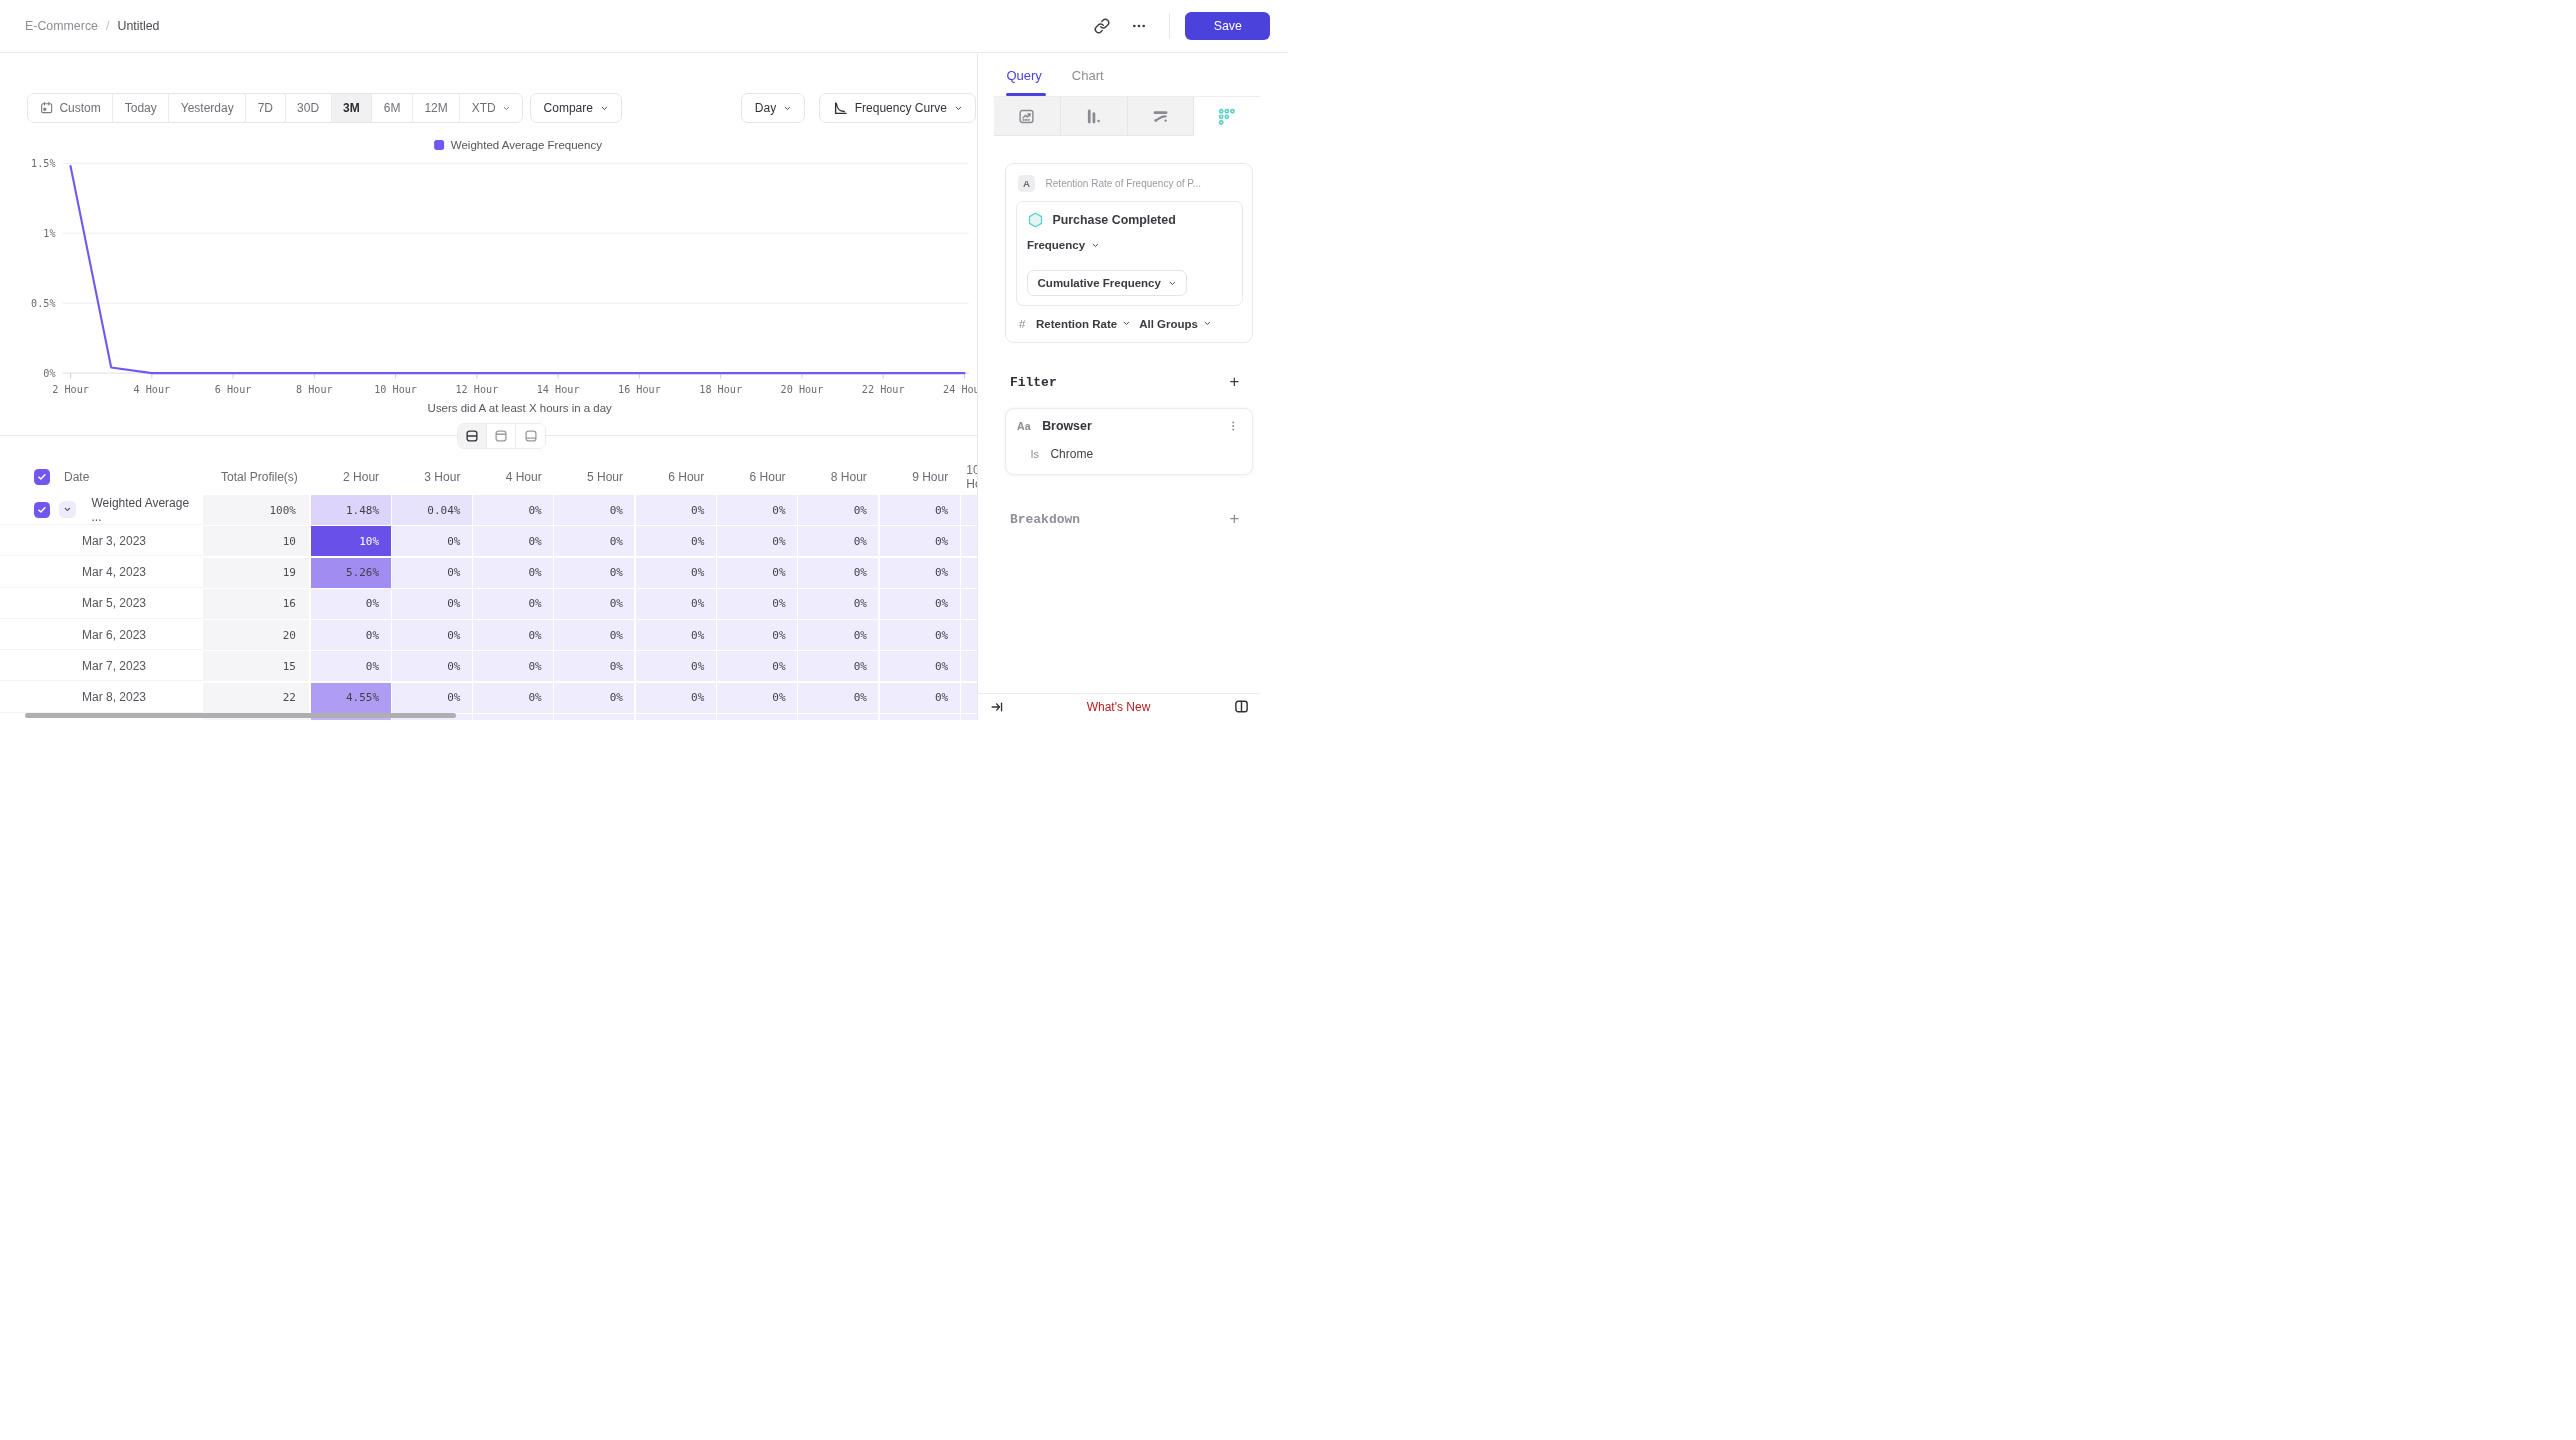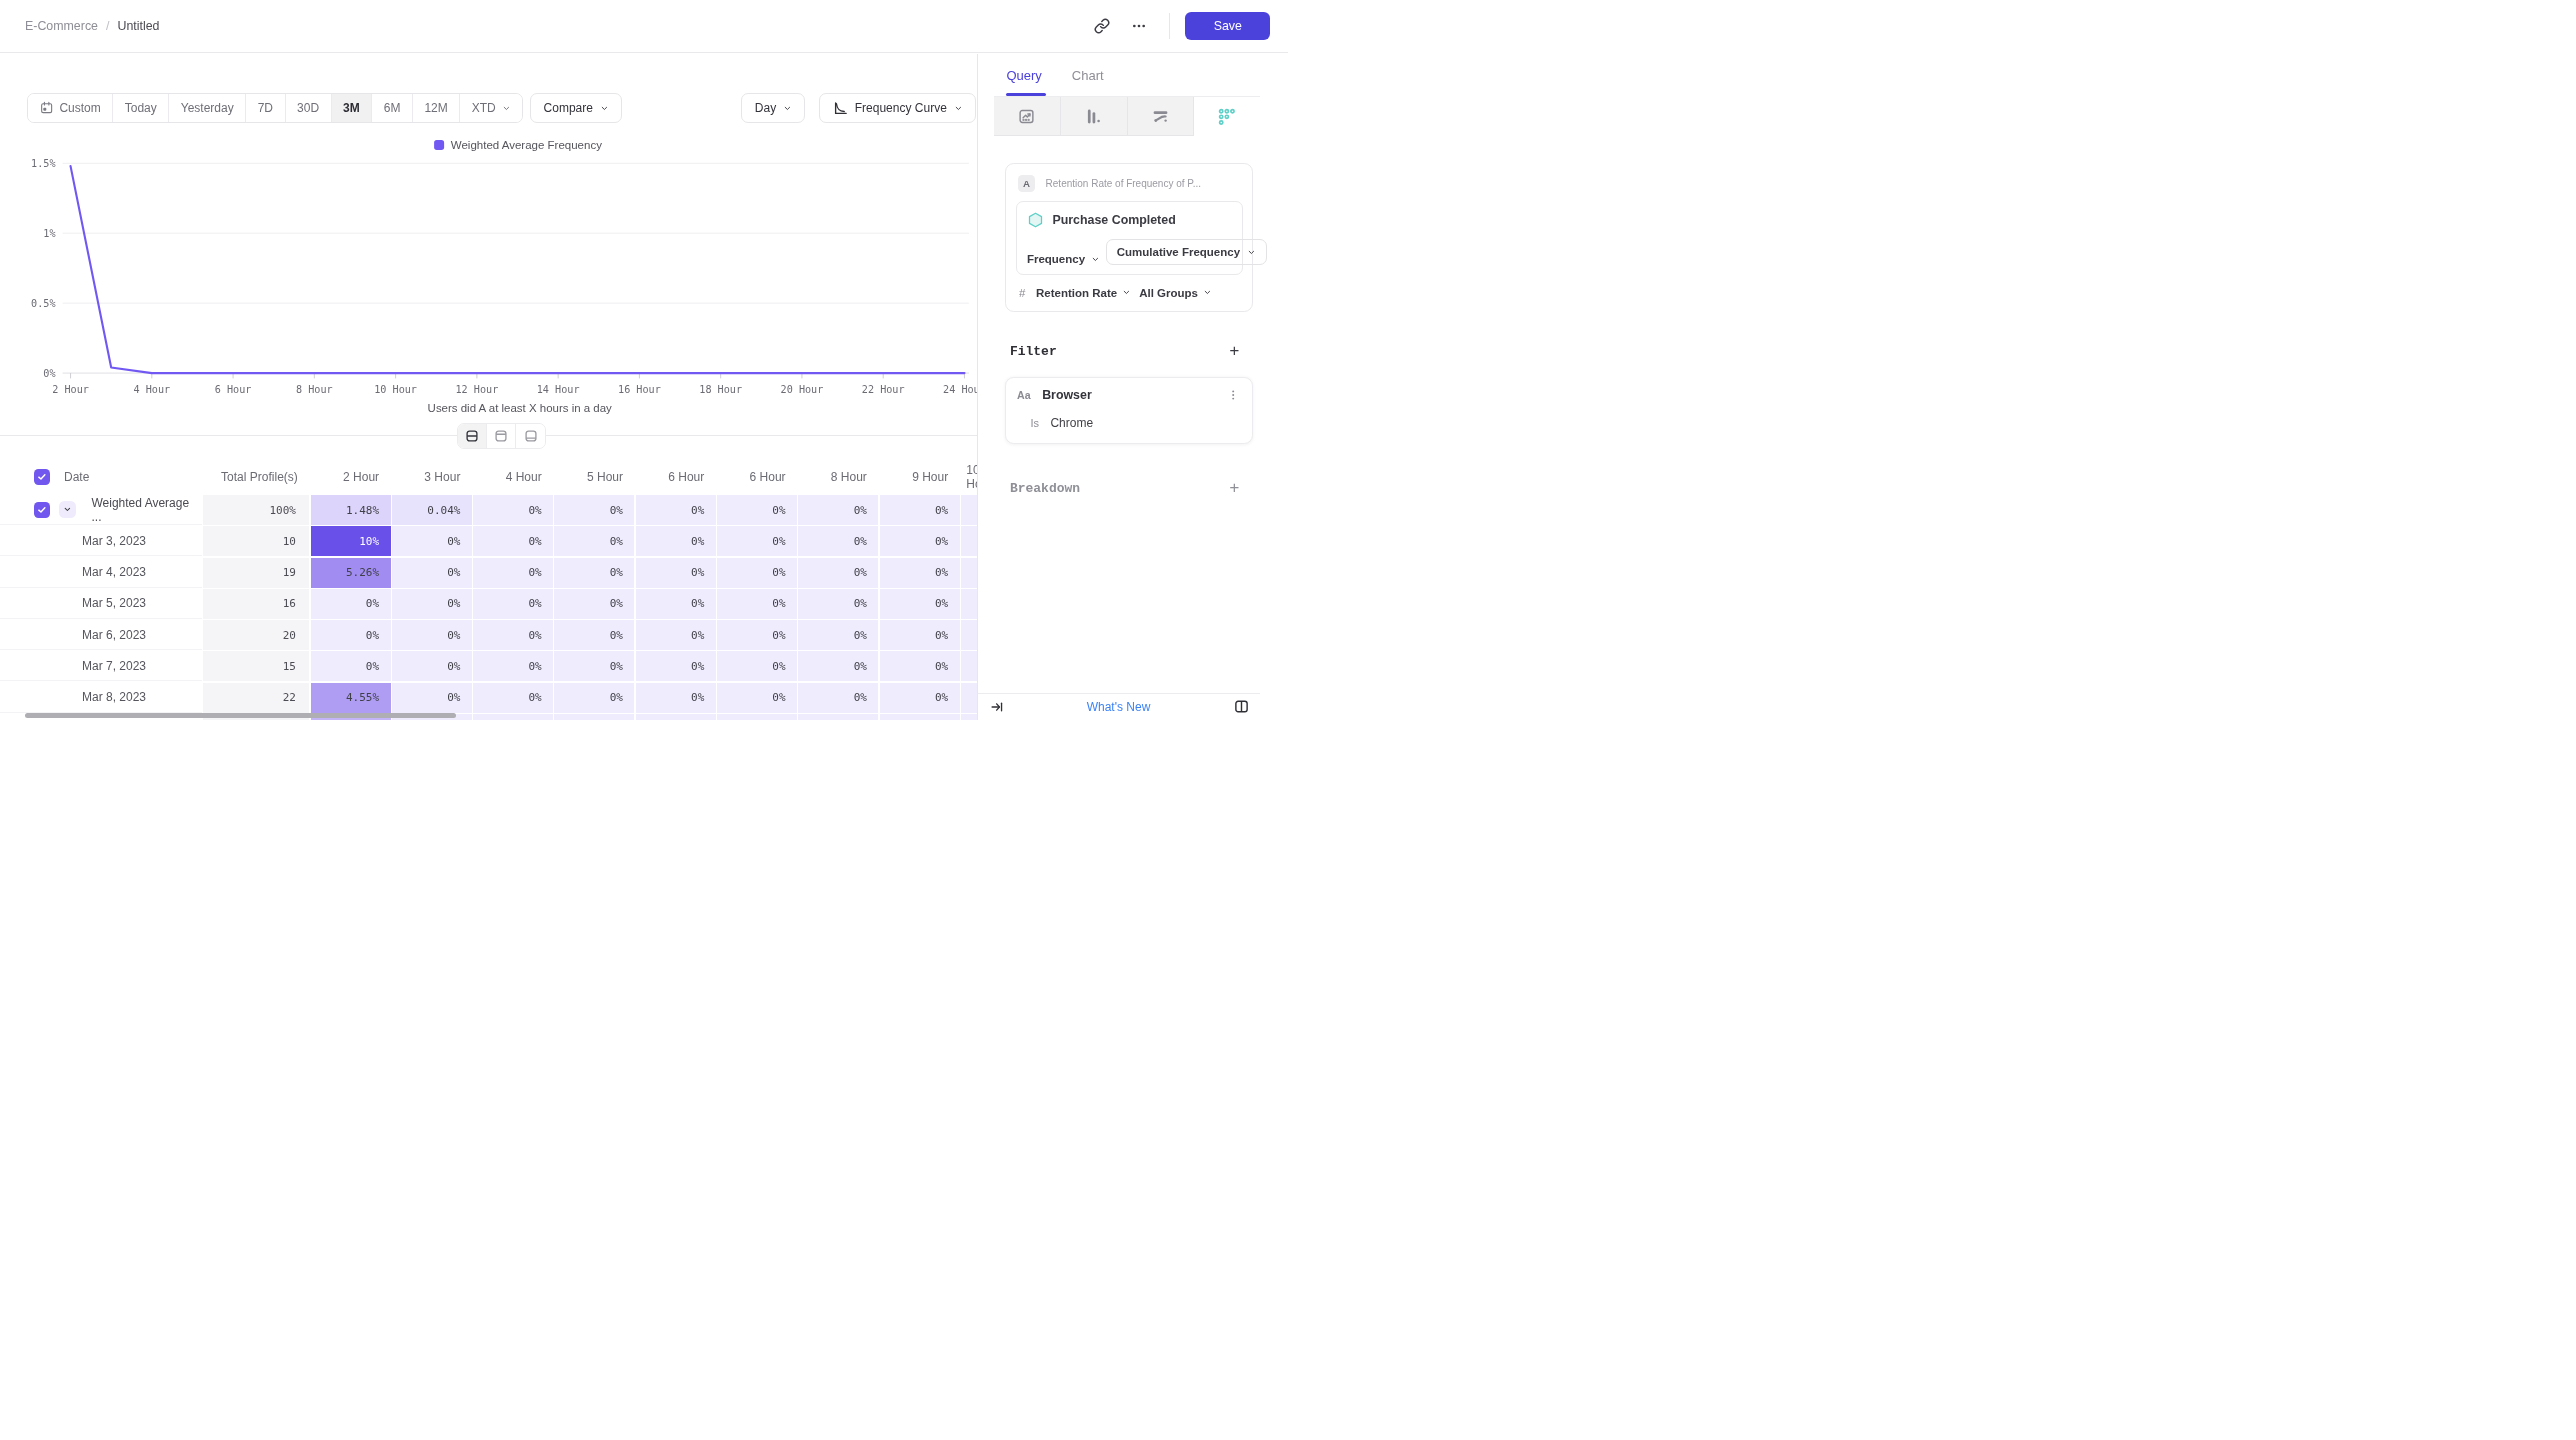--- a/index.html
+++ b/index.html
@@ -106,21 +106,21 @@
   .type-tab.active { background:#fff; border-bottom:none; color:#5fd0c7; border-bottom-left-radius:7px; }
   .side-body { padding:26.5px 7px 0 10.6px; }
   .qcard { border:0.9px solid #e9e9ec; border-radius:8.8px; padding:9.7px 8.8px 10.6px 10.6px; background:#fff; }
   .qstep { display:flex; align-items:center; gap:10.6px; padding:1.8px 0 8.8px 1.8px; cursor:pointer; }
   .step-badge { width:17px; height:17px; border-radius:4.4px; background:#ededef; color:#6a6a73;
     font-size:9.7px; font-weight:bold; display:flex; align-items:center; justify-content:center; }
   .step-title { font-size:10px; color:#9b9ba3; white-space:nowrap; overflow:hidden; }
   .event-card { border:0.9px solid #e9e9ec; border-radius:7px; padding:8.8px 8.8px 8.8px 9.7px; }
   .event-row { display:flex; align-items:center; gap:9.7px; padding:1.8px 0 10.6px 0.9px; cursor:pointer; }
   .event-name { font-size:12.4px; font-weight:bold; color:#3a3a42; }
-  .freq-row { display:flex; align-items:flex-end; gap:6px; }
+  .freq-row { display:flex; align-items:flex-start; gap:19px;flex-direction:column; }
   .dd-plain { display:flex; align-items:center; gap:6.2px; font-size:11.5px; font-weight:bold;
     color:#3a3a42; cursor:pointer; }
   .dd-pill { display:flex; align-items:center; gap:7px; height:26.5px; padding:0 9.7px;
     border:0.9px solid #e3e3e6; border-radius:7px; font-size:11.5px; font-weight:bold;
     color:#3a3a42; cursor:pointer; white-space:nowrap; }
   .metric-row { display:flex; align-items:center; gap:8px; padding:11.5px 0 1.8px 2.7px; font-size:11.5px; }
   .hash { color:#8a8a92; margin-right:2.7px; }
   .metric-dd { display:flex; align-items:center; gap:5.3px; font-weight:bold; color:#3a3a42; cursor:pointer; }
   .section-head { display:flex; align-items:center; justify-content:space-between;
     padding:0 8.8px 0 5.3px;font-family:Liberation Mono, monospace; }
@@ -137,21 +137,21 @@
   .frow2 { display:flex; align-items:center; gap:11.5px; padding:14px 0 0 13.3px; cursor:pointer; }
   .fop { font-size:11px; color:#8e8e96; }
   .fval { font-size:12px; color:#3f3f46; }
   .breakdown-head { margin-top:35px; }
   .section-title.muted { color:#8f8f97; }
   .plus-btn.muted { color:#8f8f97; }
   .side-footer { position:absolute; bottom:0; left:0; width:100%; height:27.4px;
     border-top:0.9px solid #ececee; display:flex; align-items:center; padding:0 11.5px;
     background:#fff; }
   .collapse-btn { color:#2f2f36; cursor:pointer; display:flex; align-items:center; }
-  .whats-new { flex:1; text-align:center; font-size:12px; color:#3b82f6; font-weight:500; cursor:pointer; }
+  .whats-new { flex:1; text-align:center; font-size:12px; color:#b91c1c; font-weight:500; cursor:pointer; }
   .panel-btn { color:#2f2f36; cursor:pointer; display:flex; align-items:center; }
 
   svg { display:block; }
   text { font-family:"DejaVu Sans Mono", monospace; }
   text.sans { font-family:"Liberation Sans", sans-serif; }
 </style>
 </head>
 <body>
 
 <div class="page">

